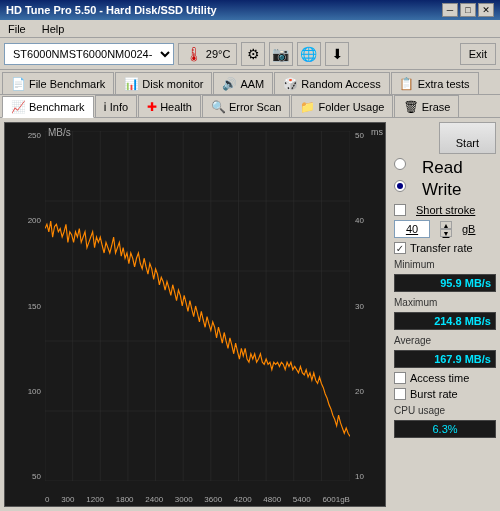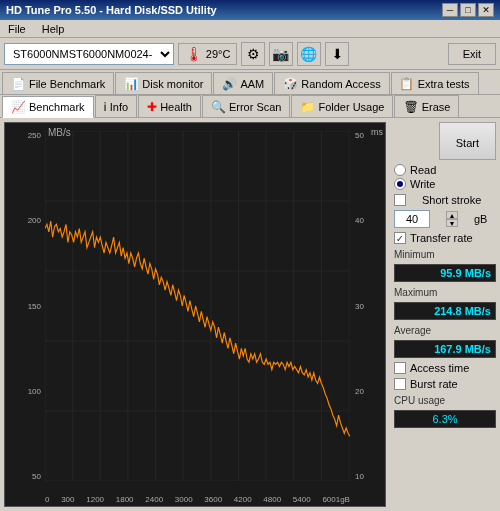--- a/index.html
+++ b/index.html
@@ -96,21 +96,21 @@
       border: 1px solid #a0a0a0;
       cursor: pointer;
       display: flex;
       align-items: center;
       justify-content: center;
       font-size: 14px;
     }
     .exit-btn {
       background: #d4d0c8;
       border: 1px solid #a0a0a0;
-      padding: 2px 14px;
+      padding: 2px 8px;
       cursor: pointer;
       height: 22px;
       font-size: 11px;
       margin-left: auto;
     }
 
     .tabs-container {
       background: #d4d0c8;
       display: flex;
       flex-wrap: wrap;
@@ -213,32 +213,32 @@
       gap: 4px;
     }
 
     .start-btn {
       background: linear-gradient(to bottom, #e8e8e8, #d0d0d0);
       border: 1px solid #a0a0a0;
       padding: 14px 16px;
       cursor: pointer;
       font-size: 11px;
       align-self: flex-end;
-      height: 38px;
+      height: 32px;
     }
 
     .radio-group {
       display: flex;
       flex-direction: column;
       gap: 2px;
     }
     .radio-item {
       display: flex;
-      gap: 4px;
-      font-size: 11px;
+      gap: 16px;
+      font-size: 17px;
     }
     .radio-dot {
       width: 12px;
       height: 12px;
       border-radius: 50%;
       border: 1px solid #888;
       background: white;
       display: flex;
       align-items: center;
       justify-content: center;
@@ -247,22 +247,23 @@
       content: '';
       width: 6px;
       height: 6px;
       border-radius: 50%;
       background: #000080;
     }
 
     .field-row {
       display: flex;
       align-items: center;
-      gap: 16px;
-      font-size: 11px;
+      gap: 10px;
+      font-size: 11px;
+      text-decoration: underline;
     }
     .short-stroke-input {
       width: 36px;
       height: 18px;
       border: 1px solid #7f9db9;
       font-size: 11px;
       text-align: center;
     }
     .spin-btns {
       display: flex;

